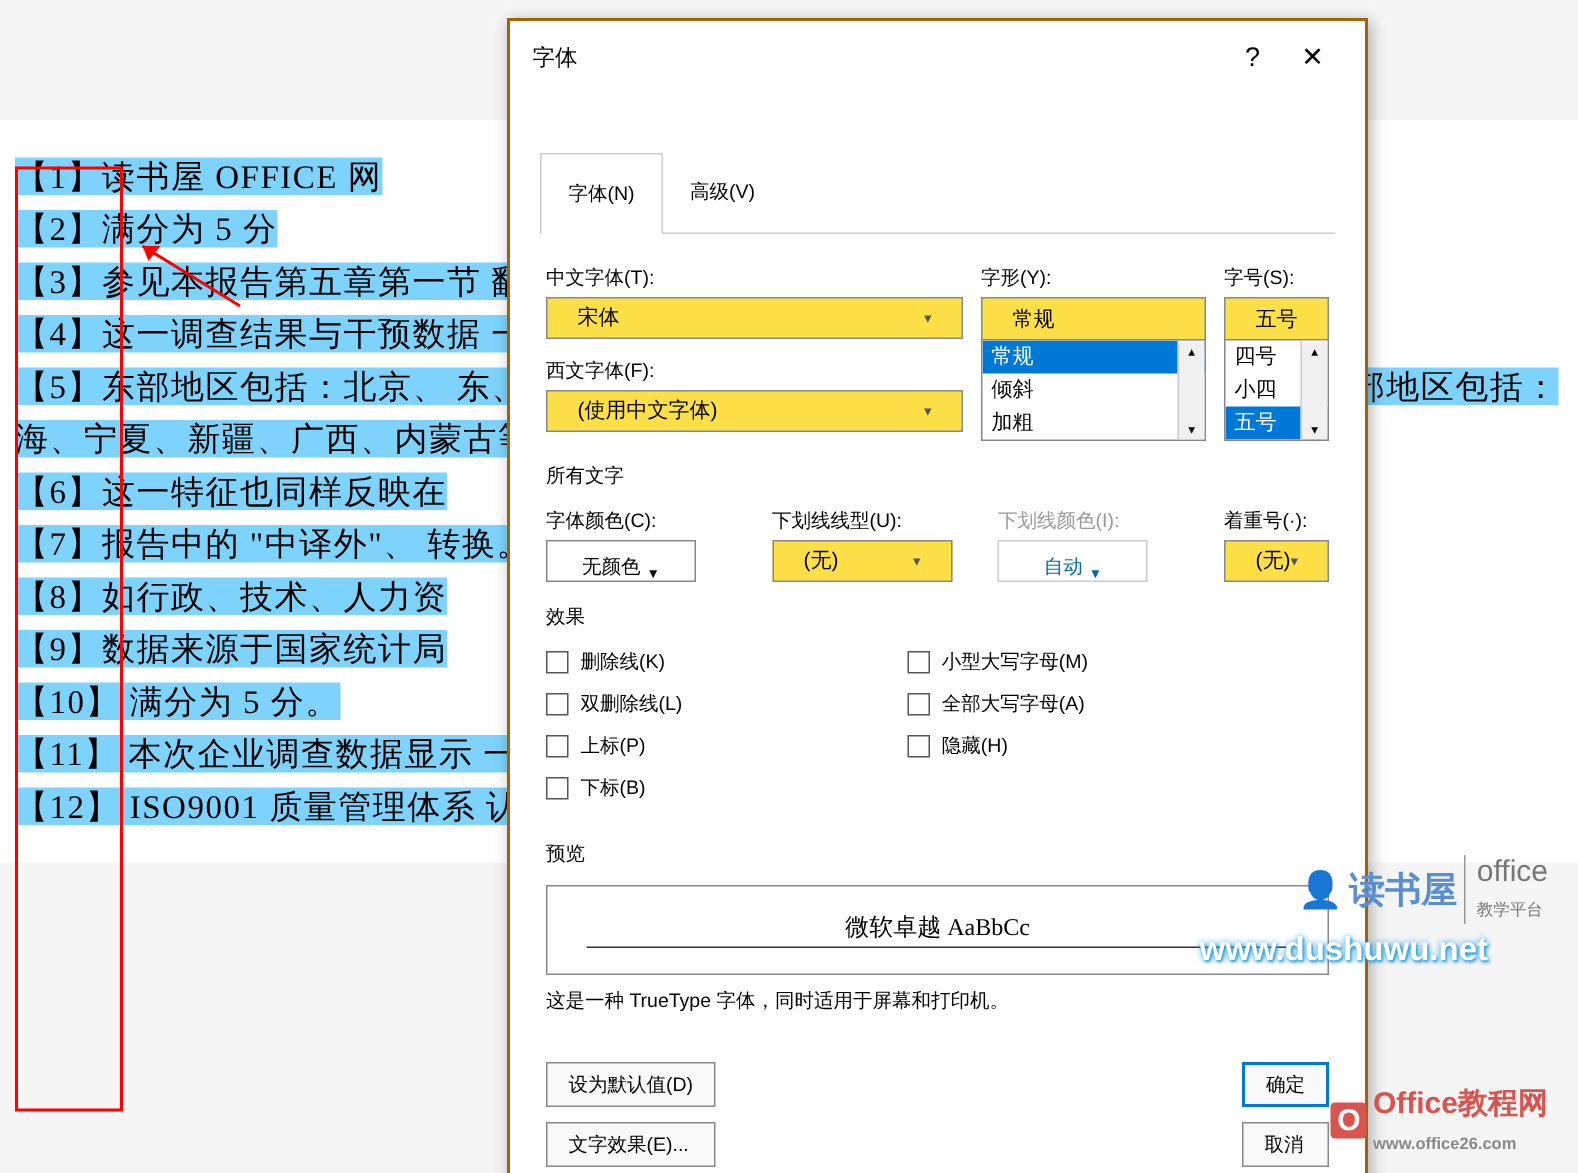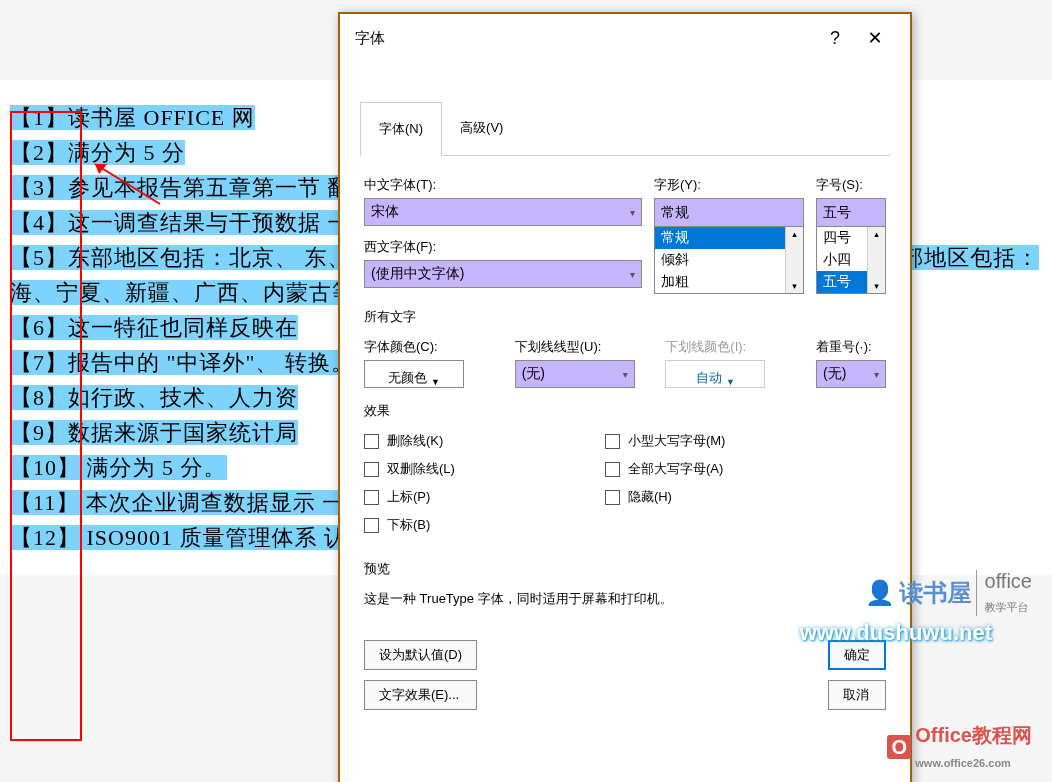--- a/index.html
+++ b/index.html
@@ -23,21 +23,21 @@
     .tabs { margin: 0 20px; border-bottom: 1px solid #ccc; display: flex; }
     .tab { padding: 17px 18px; font-size: 13px; cursor: pointer; margin-top: 40px; }
     .tab.active { border: 1px solid #ccc; border-bottom: 1px solid white; margin-bottom: -1px; background: white; }
 
     .content { padding: 20px 24px; }
     .row { display: flex; align-items: flex-start; margin-bottom: 14px; gap: 12px; }
     .col { display: flex; flex-direction: column; }
     .label { font-size: 13px; margin-bottom: 4px; }
     .disabled-label { color: #999; }
 
-    .combo, .select { height: 28px; border: 1px solid #888; background: #c4b5fd; font-size: 14px; padding: 0 6px; display: flex; align-items: center; justify-content: space-between; }
+    .combo, .select { height: 28px; border: 1px solid #888; background: #fde047; font-size: 14px; padding: 0 20px; display: flex; align-items: center; justify-content: space-between; }
     .combo span.caret { font-size: 10px; color: #555; }
 
     .listbox { border: 1px solid #888; height: 68px; overflow: hidden; font-size: 14px; position: relative; }
     .listbox .item { padding: 2px 6px; }
     .listbox .item.sel { background: #0078d7; color: white; }
     .listbox .scrollbar { position: absolute; right: 0; top: 0; width: 18px; height: 100%; background: #f0f0f0; border-left: 1px solid #ccc; display:flex; flex-direction:column; justify-content:space-between; align-items:center; font-size:9px; padding:2px 0; }
 
     .section-label { font-size: 13px; margin: 6px 0 12px; }
 
     .color-btn { width: 100px; height: 28px; border: 1px solid #888; display: flex; align-items: flex-end; justify-content: center; font-size: 13px; gap: 4px; }
@@ -207,20 +207,23 @@
             <span>全部大写字母(A)</span>
           </div>
         <div class="checkbox-row">
             <span class="cb"></span>
             <span>隐藏(H)</span>
           </div>
       </div>
     </div>
 
     <div class="section-label" style="margin-top:16px">预览</div>
+    <div class="preview-box">
+      <div class="inner">微软卓越   AaBbCc</div>
+    </div>
     <div class="note">这是一种 TrueType 字体，同时适用于屏幕和打印机。</div>
   </div>
 
   <div class="buttons">
     <div class="btn-group">
       <div class="btn">设为默认值(D)</div>
       <div class="btn">文字效果(E)...</div>
     </div>
     <div class="btn-group">
       <div class="btn primary">确定</div>

